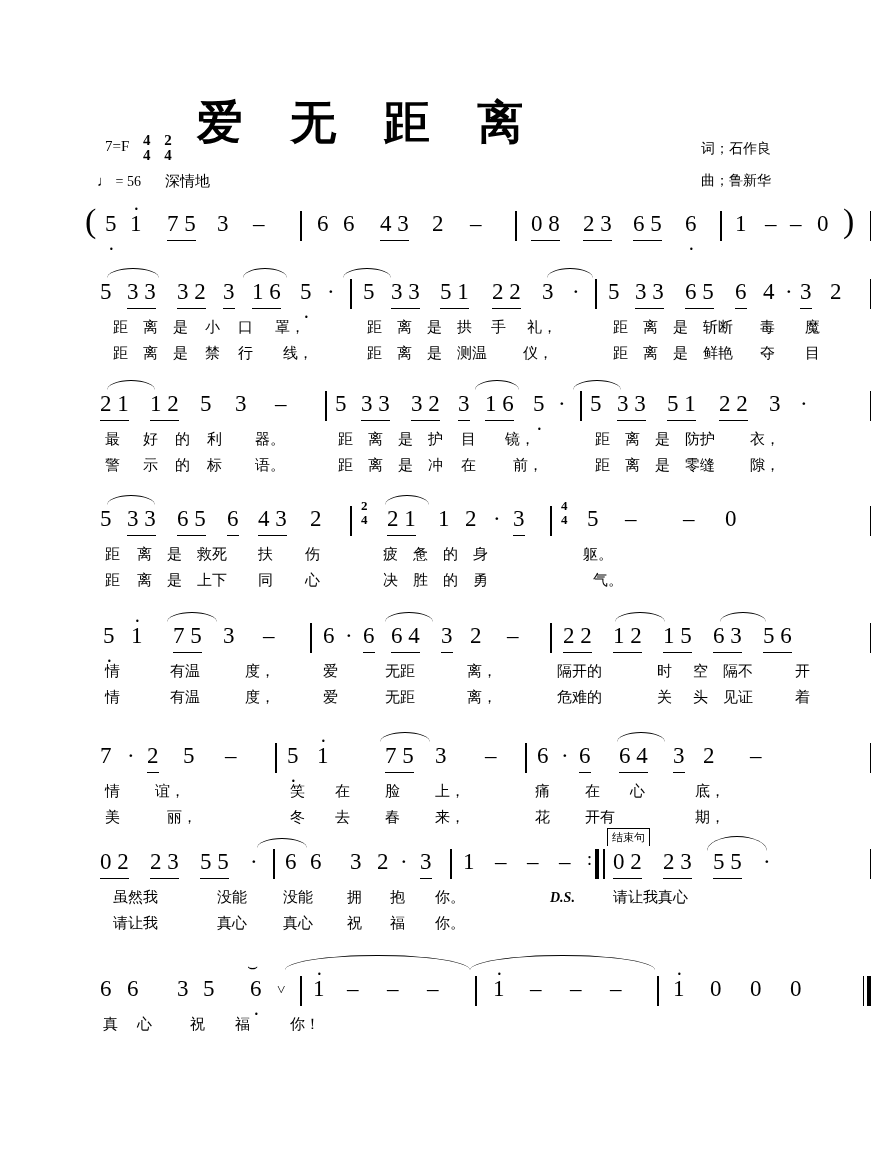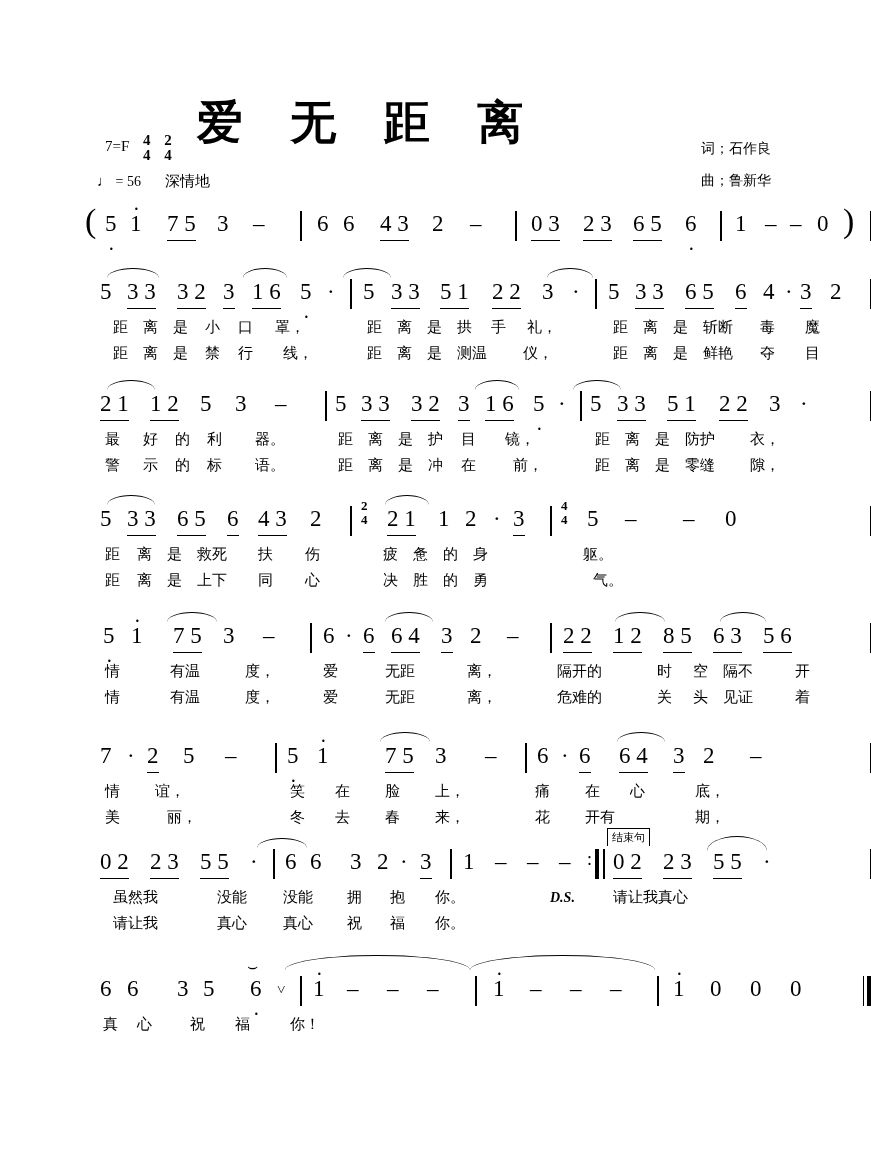--- a/index.html
+++ b/index.html
@@ -221,21 +221,21 @@
       <span class="n uline1" style="left:72px;">7 5</span>
       <span class="n" style="left:122px;">3</span>
       <span class="n" style="left:158px;">–</span>
       <span class="barline" style="left:205px;"></span>
       <span class="n" style="left:222px;">6</span>
       <span class="n" style="left:248px;">6</span>
       <span class="n uline1" style="left:285px;">4 3</span>
       <span class="n" style="left:337px;">2</span>
       <span class="n" style="left:375px;">–</span>
       <span class="barline" style="left:420px;"></span>
-      <span class="n uline1" style="left:436px;">0 3</span>
+      <span class="n uline1" style="left:436px;">0 8</span>
       <span class="n uline1" style="left:488px;">2 3</span>
       <span class="n uline1" style="left:538px;">6 5</span>
       <span class="n" style="left:590px;">6</span>
       <span class="dotl" style="left:593px; top:28px;">·</span>
       <span class="barline" style="left:625px;"></span>
       <span class="n" style="left:640px;">1</span>
       <span class="n" style="left:670px;">–</span>
       <span class="n" style="left:695px;">–</span>
       <span class="n" style="left:722px;">0</span>
       <span class="paren" style="left:748px; top:-4px;">)</span>
@@ -464,21 +464,21 @@
       <span class="n" style="left:228px;">6</span>
       <span class="n" style="left:250px;">·</span>
       <span class="n uline1" style="left:268px;">6</span>
       <span class="n uline1" style="left:296px;">6 4</span>
       <span class="n uline1" style="left:346px;">3</span>
       <span class="n" style="left:375px;">2</span>
       <span class="n" style="left:412px;">–</span>
       <span class="barline" style="left:455px;"></span>
       <span class="n uline1" style="left:468px;">2 2</span>
       <span class="n uline1" style="left:518px;">1 2</span>
-      <span class="n uline1" style="left:568px;">8 5</span>
+      <span class="n uline1" style="left:568px;">1 5</span>
       <span class="n uline1" style="left:618px;">6 3</span>
       <span class="n uline1" style="left:668px;">5 6</span>
       <span class="barline" style="left:775px;"></span>
     </div>
     <div class="lyricline" style="margin-top:6px;">
       <span class="ly" style="left:10px;">情</span>
       <span class="ly" style="left:75px;">有温</span>
       <span class="ly" style="left:150px;">度，</span>
       <span class="ly" style="left:228px;">爱</span>
       <span class="ly" style="left:290px;">无距</span>

